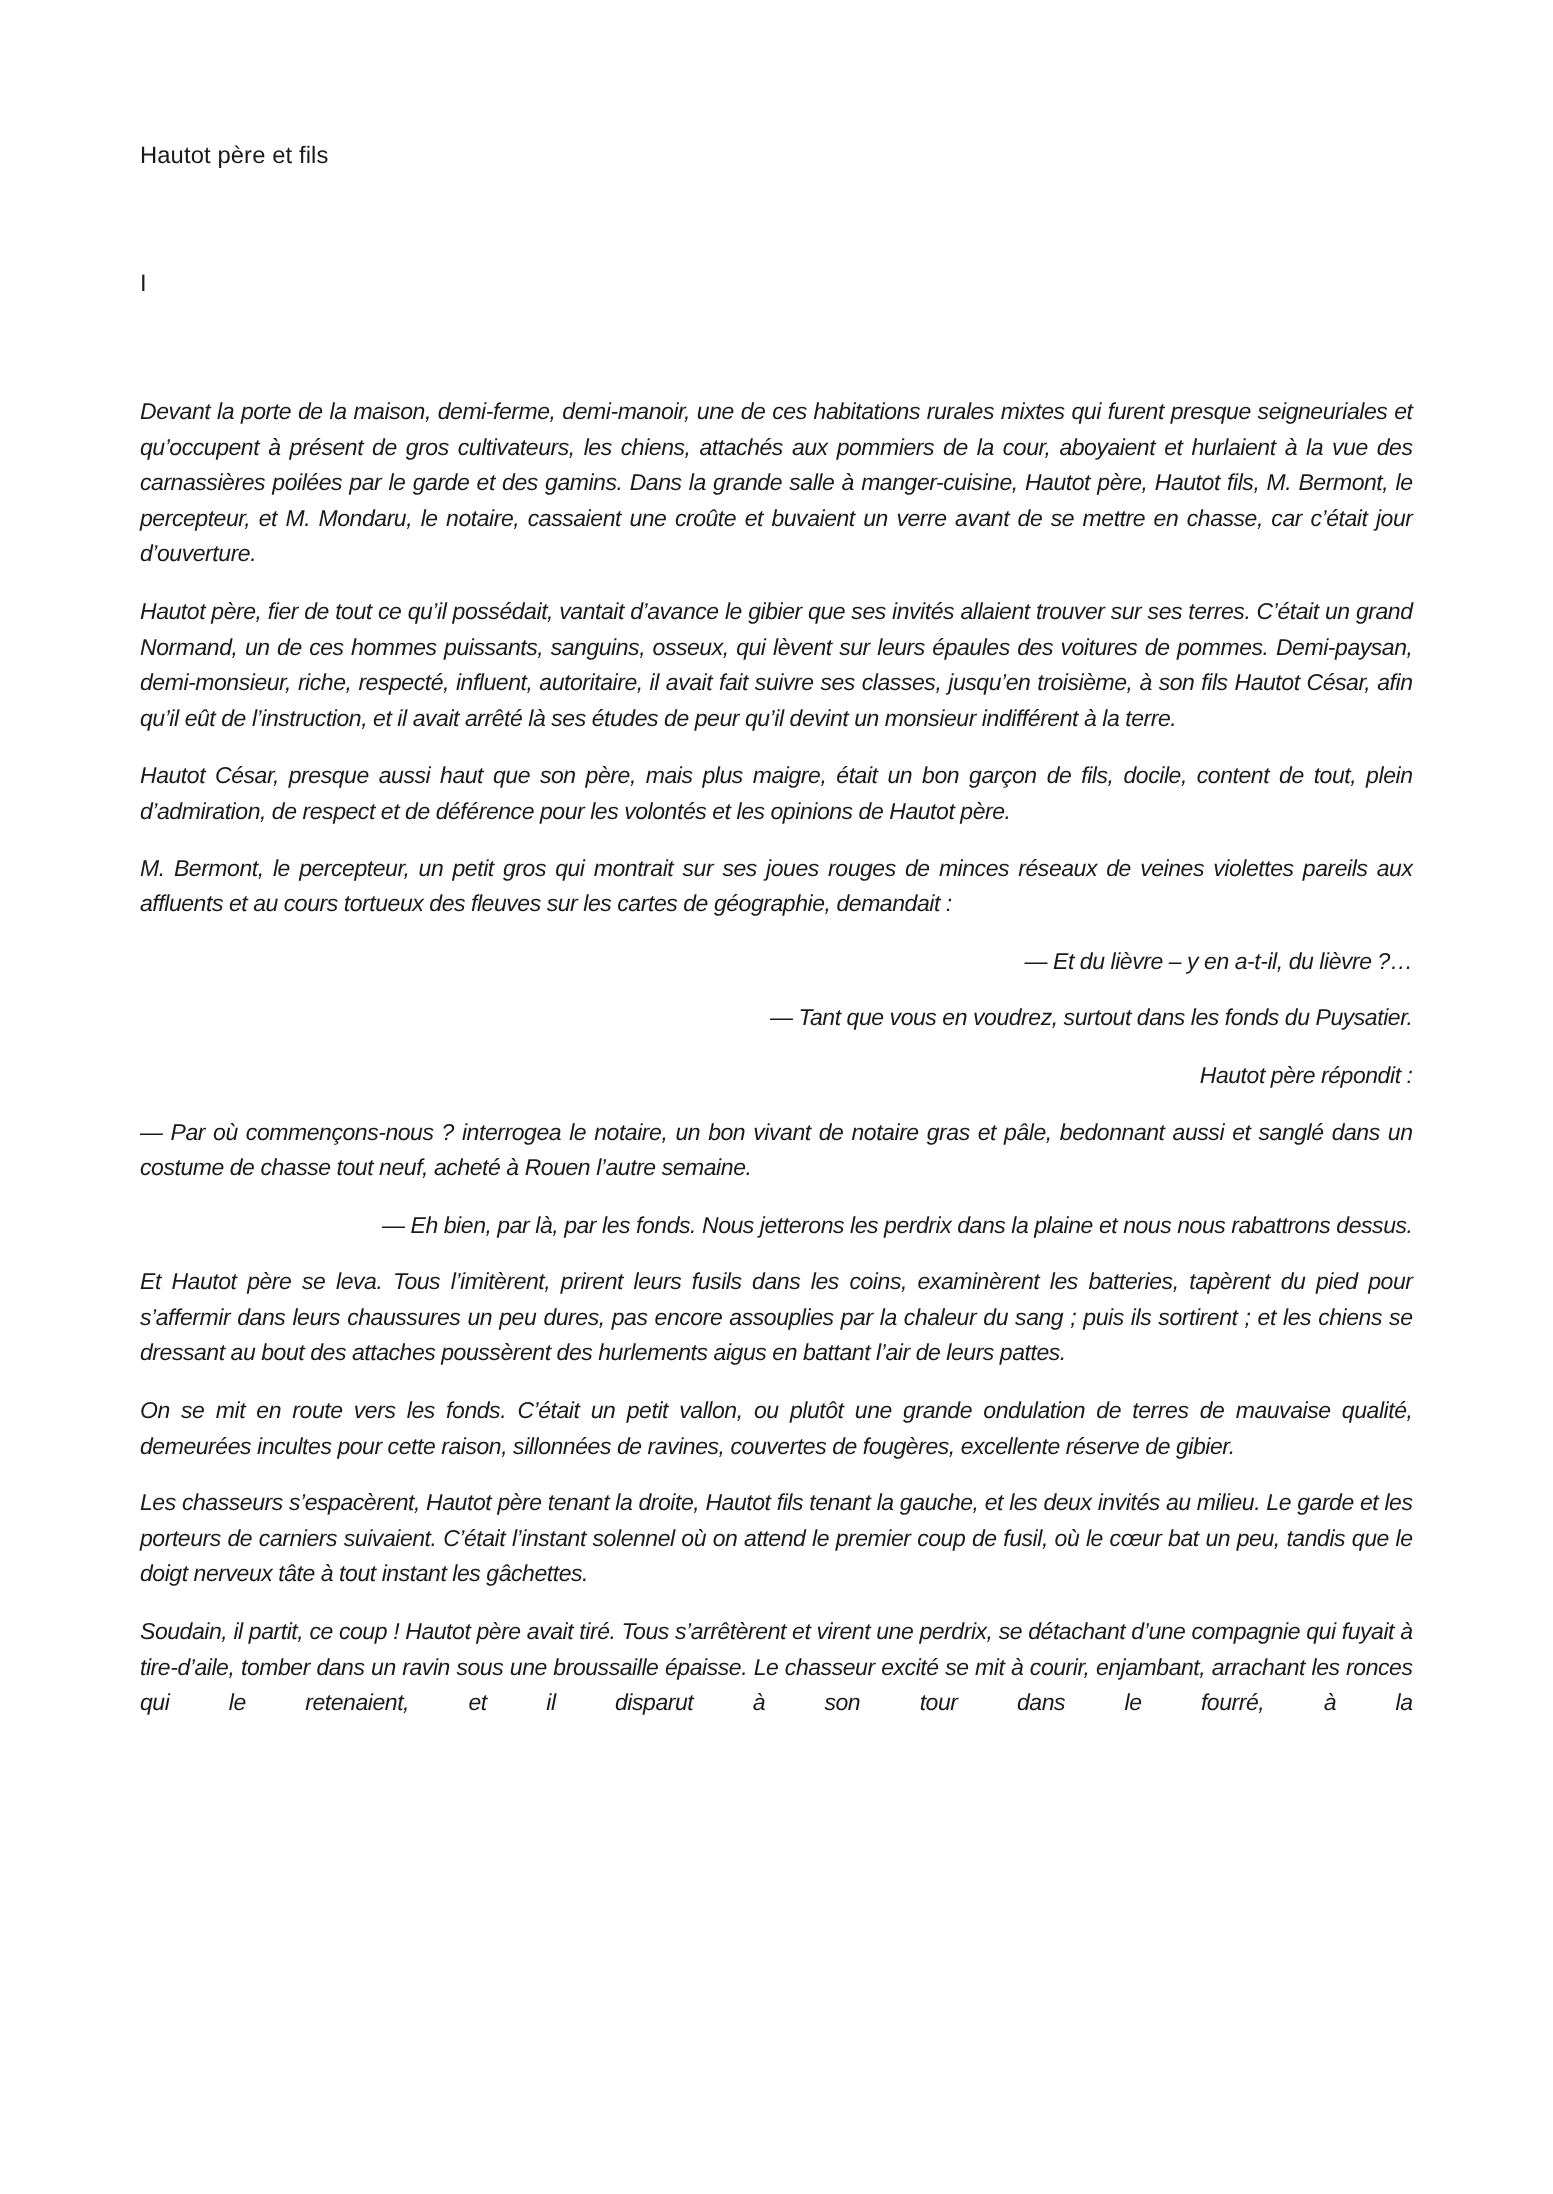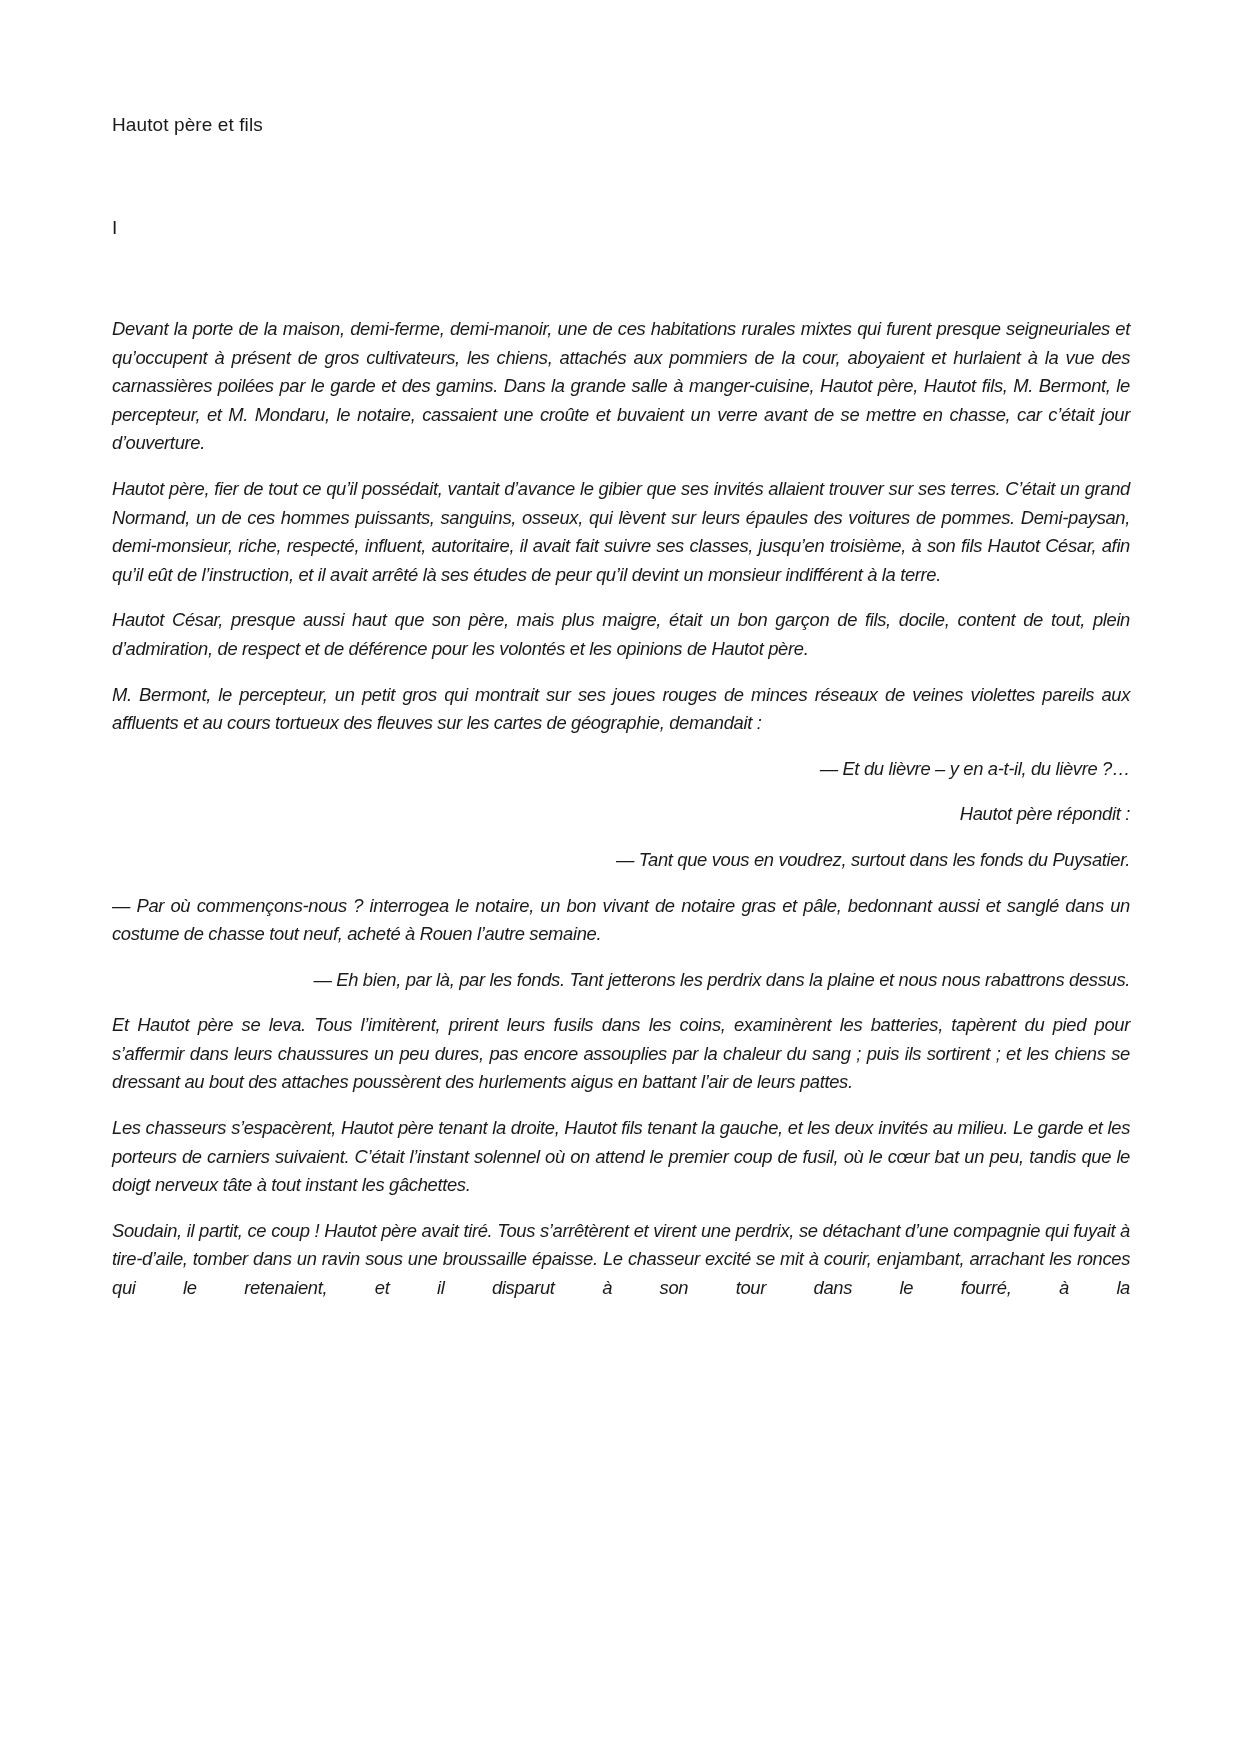--- a/index.html
+++ b/index.html
@@ -63,21 +63,22 @@
 <div class="page">
   <div class="title">Hautot père et fils</div>
   <div class="chapter">I</div>
 
   <div class="body">
     <p class="para">Devant la porte de la maison, demi-ferme, demi-manoir, une de ces habitations rurales mixtes qui furent presque seigneuriales et qu’occupent à présent de gros cultivateurs, les chiens, attachés aux pommiers de la cour, aboyaient et hurlaient à la vue des carnassières poilées par le garde et des gamins. Dans la grande salle à manger-cuisine, Hautot père, Hautot fils, M. Bermont, le percepteur, et M. Mondaru, le notaire, cassaient une croûte et buvaient un verre avant de se mettre en chasse, car c’était jour d’ouverture.</p>
     <p class="para">Hautot père, fier de tout ce qu’il possédait, vantait d’avance le gibier que ses invités allaient trouver sur ses terres. C’était un grand Normand, un de ces hommes puissants, sanguins, osseux, qui lèvent sur leurs épaules des voitures de pommes. Demi-paysan, demi-monsieur, riche, respecté, influent, autoritaire, il avait fait suivre ses classes, jusqu’en troisième, à son fils Hautot César, afin qu’il eût de l’instruction, et il avait arrêté là ses études de peur qu’il devint un monsieur indifférent à la terre.</p>
     <p class="para">Hautot César, presque aussi haut que son père, mais plus maigre, était un bon garçon de fils, docile, content de tout, plein d’admiration, de respect et de déférence pour les volontés et les opinions de Hautot père.</p>
     <p class="para">M. Bermont, le percepteur, un petit gros qui montrait sur ses joues rouges de minces réseaux de veines violettes pareils aux affluents et au cours tortueux des fleuves sur les cartes de géographie, demandait :</p>
     <p class="para short">— Et du lièvre – y en a-t-il, du lièvre ?…</p>
+    <p class="para short">— Tant que vous en voudrez, surtout dans les fonds du Puysatier.</p>
     <p class="para short">Hautot père répondit :</p>
-    <p class="para short">— Tant que vous en voudrez, surtout dans les fonds du Puysatier.</p>
     <p class="para">— Par où commençons-nous ? interrogea le notaire, un bon vivant de notaire gras et pâle, bedonnant aussi et sanglé dans un costume de chasse tout neuf, acheté à Rouen l’autre semaine.</p>
-    <p class="para short">— Eh bien, par là, par les fonds. Tant jetterons les perdrix dans la plaine et nous nous rabattrons dessus.</p>
+    <p class="para short">— Eh bien, par là, par les fonds. Nous jetterons les perdrix dans la plaine et nous nous rabattrons dessus.</p>
     <p class="para">Et Hautot père se leva. Tous l’imitèrent, prirent leurs fusils dans les coins, examinèrent les batteries, tapèrent du pied pour s’affermir dans leurs chaussures un peu dures, pas encore assouplies par la chaleur du sang ; puis ils sortirent ; et les chiens se dressant au bout des attaches poussèrent des hurlements aigus en battant l’air de leurs pattes.</p>
+    <p class="para">On se mit en route vers les fonds. C’était un petit vallon, ou plutôt une grande ondulation de terres de mauvaise qualité, demeurées incultes pour cette raison, sillonnées de ravines, couvertes de fougères, excellente réserve de gibier.</p>
     <p class="para">Les chasseurs s’espacèrent, Hautot père tenant la droite, Hautot fils tenant la gauche, et les deux invités au milieu. Le garde et les porteurs de carniers suivaient. C’était l’instant solennel où on attend le premier coup de fusil, où le cœur bat un peu, tandis que le doigt nerveux tâte à tout instant les gâchettes.</p>
     <p class="para" style="text-align-last: justify;">Soudain, il partit, ce coup ! Hautot père avait tiré. Tous s’arrêtèrent et virent une perdrix, se détachant d’une compagnie qui fuyait à tire-d’aile, tomber dans un ravin sous une broussaille épaisse. Le chasseur excité se mit à courir, enjambant, arrachant les ronces qui le retenaient, et il disparut à son tour dans le fourré, à la</p>
   </div>
 </div>
 
 </body></html>

